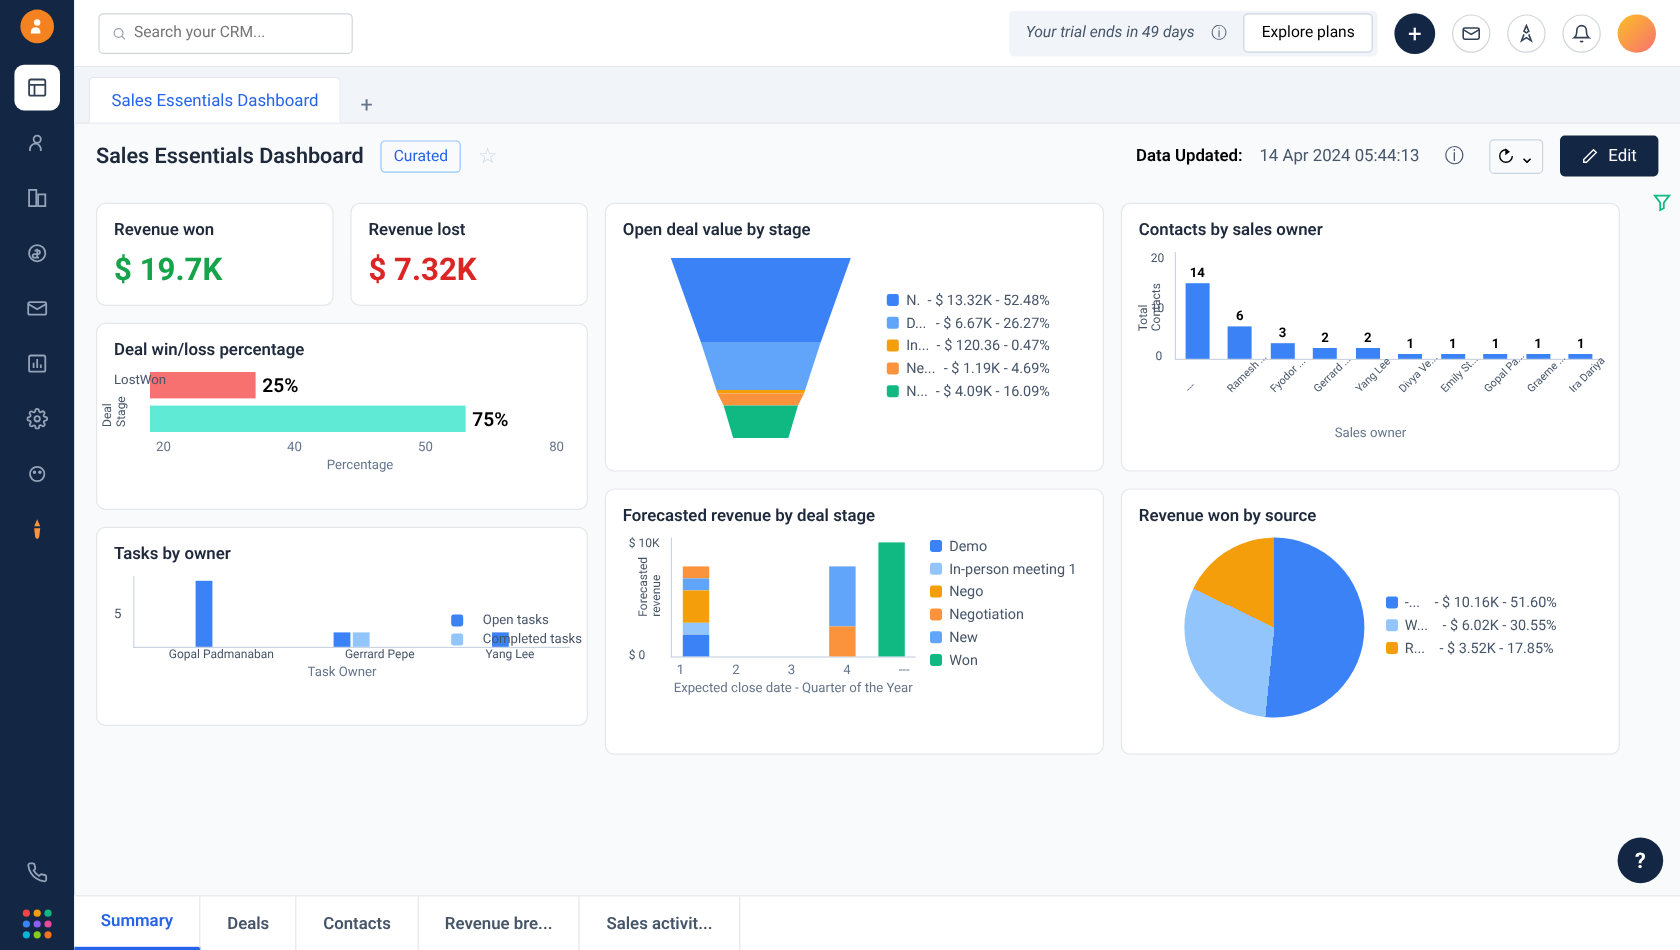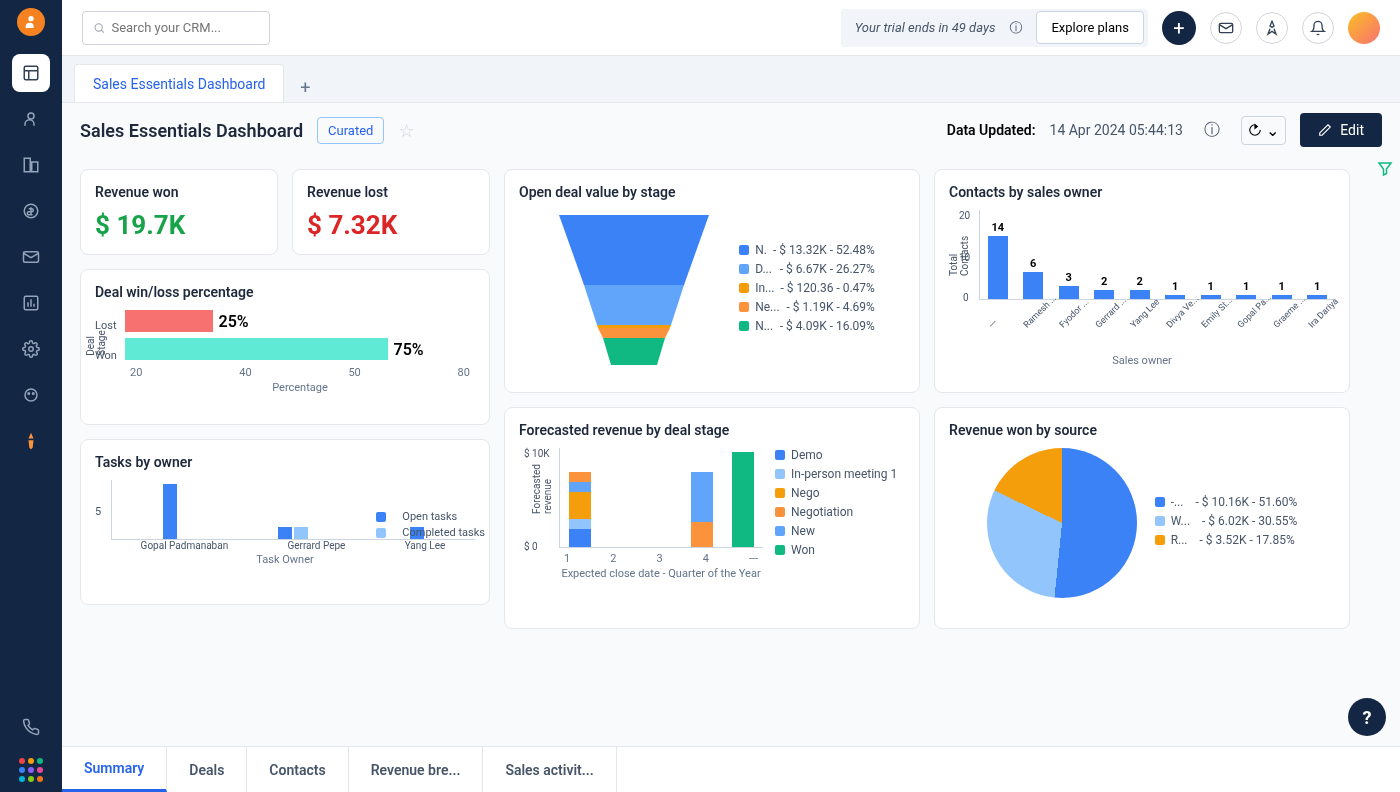--- a/index.html
+++ b/index.html
@@ -14,21 +14,21 @@
 .apps-grid { display: grid; grid-template-columns: repeat(3,6px); grid-template-rows: repeat(3,6px); gap: 3px; }
 .apps-grid span:nth-child(1){background:#ef4444;} .apps-grid span:nth-child(2){background:#f59e0b;} .apps-grid span:nth-child(3){background:#10b981;}
 .apps-grid span:nth-child(4){background:#3b82f6;} .apps-grid span:nth-child(5){background:#8b5cf6;} .apps-grid span:nth-child(6){background:#ec4899;}
 .apps-grid span:nth-child(7){background:#06b6d4;} .apps-grid span:nth-child(8){background:#84cc16;} .apps-grid span:nth-child(9){background:#f97316;}
 .apps-grid span{width:6px;height:6px;border-radius:50%;}
 
 .main { flex: 1; display: flex; flex-direction: column; background: #f8fafc; position: relative; }
 .filter-rail { position: absolute; right: 0; top: 160px; width: 30px; display:flex; justify-content:center; }
 
 .topbar { height: 56px; background: #fff; display: flex; align-items: center; padding: 0 20px; gap: 14px; border-bottom: 1px solid #e5e7eb; }
-.search-box { width: 188px; height: 34px; border: 1px solid #d1d5db; border-radius: 4px; display: flex; align-items: center; padding: 0 10px; gap: 6px; color: #9ca3af; }
+.search-box { width: 212px; height: 34px; border: 1px solid #d1d5db; border-radius: 4px; display: flex; align-items: center; padding: 0 10px; gap: 6px; color: #9ca3af; }
 .search-box input { border: none; outline: none; width: 100%; font-size: 13px; background: transparent; }
 .trial-banner { margin-left: auto; background: #f1f5f9; border-radius: 4px; height: 38px; display: flex; align-items: center; padding: 0 4px 0 14px; gap: 14px; font-size: 13px; font-style: italic; color: #475569; }
 .trial-banner .info-icon { font-style: normal; }
 .explore-btn { background: #fff; border: 1px solid #cbd5e1; border-radius: 4px; padding: 8px 14px; font-size: 13px; cursor: pointer; font-style: normal; }
 .top-icon { width: 32px; height: 32px; border-radius: 50%; border:1px solid #d1d5db; display: flex; align-items: center; justify-content: center; cursor: pointer; color: #334155; }
 .plus-btn { width: 34px; height: 34px; background: #132744; border-radius: 50%; color: #fff; display: flex; align-items: center; justify-content: center; font-size: 20px; cursor: pointer; }
 .avatar { width: 32px; height: 32px; border-radius: 50%; background: linear-gradient(135deg,#fbbf24,#f87171); }
 
 .tabs-row { height: 47px; background: #f1f5f9; display: flex; align-items: flex-end; padding: 0 12px; border-bottom: 1px solid #e5e7eb; }
 .page-tab { height: 38px; background: #fff; border: 1px solid #e5e7eb; border-bottom: none; border-radius: 4px 4px 0 0; padding: 0 18px; display: flex; align-items: center; font-size: 14px; color: #2563eb; }
@@ -55,21 +55,21 @@
 .col-left { width: 410px; display:flex; flex-direction:column; gap:14px; }
 .col-mid { width: 416px; display:flex; flex-direction:column; gap:14px; }
 .col-right { width: 416px; display:flex; flex-direction:column; gap:14px; }
 
 .kpi-row { display:flex; gap:14px; }
 .kpi-card { flex:1; }
 
 .winloss-chart { position:relative; height:100px; margin-left:30px; }
 .winloss-bar { height:22px; margin:6px 0; display:flex; align-items:center; }
 .winloss-bar .bar { height:100%; }
-.winloss-labels { position:absolute; left:-30px; top:0; font-size:11px; color:#475569; display:flex; flex-direction:column; justify-content:space-around; height:60px; text-align:left; width:28px; }
+.winloss-labels { position:absolute; left:-30px; top:0; font-size:11px; color:#475569; display:flex; flex-direction:row; justify-content:space-around; height:60px; text-align:left; width:28px; }
 .x-ticks { display:flex; justify-content:space-between; font-size:11px; color:#64748b; margin-top:4px; padding:0 5px; }
 .x-label { text-align:center; font-size:11px; color:#64748b; margin-top:2px; }
 
 .tasks-chart { height:110px; position:relative; }
 .tasks-bars { display:flex; justify-content:space-around; align-items:flex-end; height:60px; border-left:1px solid #cbd5e1; border-bottom:1px solid #cbd5e1; position:relative; margin-left:16px; }
 .task-group { display:flex; gap:2px; align-items:flex-end; }
 .task-bar { width:14px; }
 .tasks-xlabels { display:flex; justify-content:space-around; font-size:10px; color:#475569; margin-left:16px; }
 .tasks-legend { position:absolute; right:-10px; top:30px; font-size:11px; color:#475569; }
 .legend-row { display:flex; align-items:center; gap:16px; margin-bottom:3px; }

